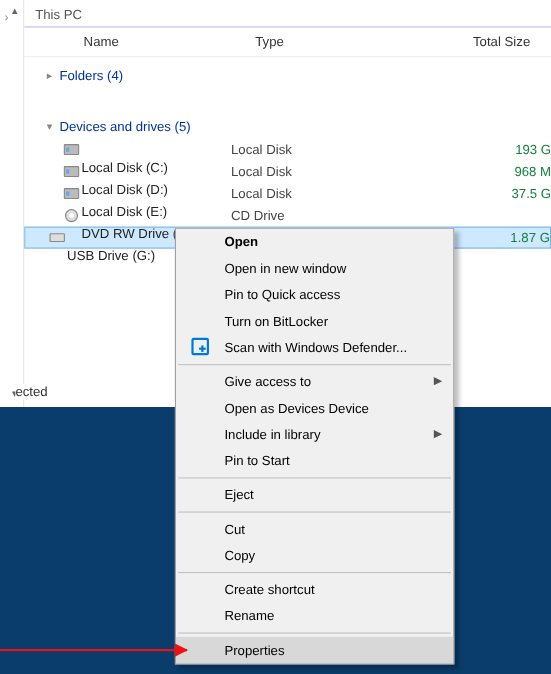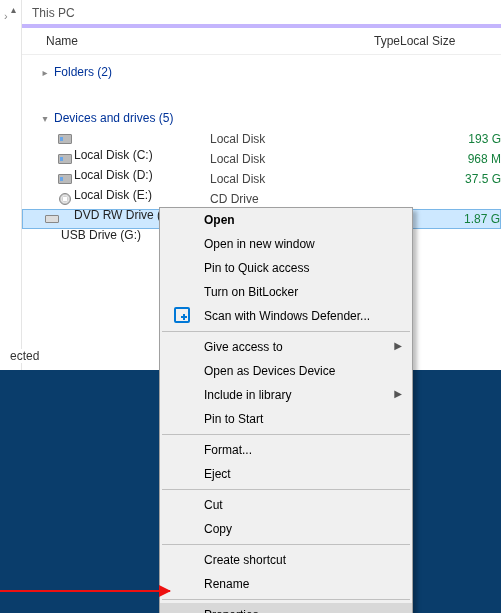--- a/index.html
+++ b/index.html
@@ -2,41 +2,41 @@
 <html><head>
 <meta charset="utf-8">
 <style>
 * { margin: 0; padding: 0; box-sizing: border-box; font-family: "Segoe UI", Tahoma, sans-serif; }
 body { width: 501px; height: 613px; overflow: hidden; background: #0a3d6b; position: relative; }
 .explorer { background: #fff; width: 501px; height: 370px; display: flex; position: relative; }
 .navpane { width: 22px; height: 100%; border-right: 1px solid #e5e5e5; position: relative; }
 .navpane .chev { position: absolute; top: 10px; left: 4px; color: #888; font-size: 11px; }
 .scroll-arrows { position: absolute; left: 11px; top: 4px; display:flex; flex-direction:column; height: 360px; justify-content: space-between; color:#666; font-size:10px;}
 .main { flex: 1; display: flex; flex-direction: column; }
-.path { font-size: 12px; padding: 6px 10px 4px 10px; color: #555; border-bottom: 4px solid #c4b5fd;}
+.path { font-size: 12px; padding: 6px 10px 4px 10px; color: #555; border-bottom: 1px solid #c4b5fd;}
 .headers { display: flex; font-size: 12px; color: #333; padding: 6px 0 6px 24px; border-bottom: 1px solid #eee; }
-.col-name { width: 156px; }
-.col-type { width: 198px; text-align: right; }
+.col-name { width: 156px; margin-left: 30px; }
+.col-type { width: 198px; }
 .col-size { flex:1; }
 .content { padding-top: 6px; }
 .group { font-size: 12px; color: #003399; padding: 4px 0 4px 18px; display:flex; align-items:center; gap:4px; }
 .tri { width: 10px; text-align:center; color:#888; font-size:10px; }
 .tri.collapsed::before { content: "▸"; }
 .tri.expanded::before { content: "▾"; }
 .item-row { display:flex; font-size:12px; color:#222; padding: 2px 0 2px 34px; align-items:center; height:20px; }
 .item-row .icon { width:18px; display:inline-flex; align-items:center; justify-content:center; }
 .item-row .name { width:136px;margin-top:32px; }
 .item-row .type { width:198px; color:#444; }
 .item-row .size { flex:1; text-align:right; padding-right:0px; color:#15803d; }
 .item-row.selected { background: #cde8ff; border: 1px solid #7ab7e8; padding-left:20px; }
 .hdd-icon { width:14px; height:10px; background:#bbb; border:1px solid #888; border-radius:1px; position:relative; }
 .hdd-icon::after { content:""; position:absolute; left:1px; top:2px; width:3px; height:4px; background:#6aa6e8; }
 .usb-icon { width:14px; height:8px; background:#ddd; border:1px solid #888; border-radius:1px; }
 .dvd-icon { width:12px; height:12px; border:1px solid #888; border-radius:50%; background: radial-gradient(circle,#fff 30%, #ccc 31%, #eee 60%, #ccc 61%); }
-.partial-text { position:absolute; left:0; top:349px; font-size:12px; color:#333; background:#fff; padding:0 10px;}
+.partial-text { position:absolute; left:14px; top:349px; font-size:12px; color:#333; background:#fff; padding:0 0;}
 .ctx-menu { position:absolute; left:159px; top:207px; width:254px; background:#f0f0f0; border:1px solid #a0a0a0; box-shadow: 4px 4px 4px rgba(0,0,0,0.25); font-size:12px; }
 .ctx-item { padding: 5px 10px 5px 44px; position:relative; color:#000; cursor:default; }
 .ctx-item.bold { font-weight:bold; }
 .ctx-item.highlighted { background:#d8d8d8; }
 .ctx-sep { height:1px; background:#c0c0c0; margin: 3px 2px; }
 .ctx-item .sub-arrow { position:absolute; right:10px; top:5px; color:#555; font-size:10px; }
 .ctx-item .mi-icon { position:absolute; left:14px; top:3px; width:16px; height:16px; }
 .defender-icon { border:2px solid #0078d7; border-radius:2px; display:flex; }
 .defender-icon::before { content:""; width:6px; height:2px; background:#0078d7; position:absolute; left:5px; top:7px;}
 .defender-icon::after { content:""; width:2px; height:6px; background:#0078d7; position:absolute; left:7px; top:5px;}
@@ -52,26 +52,26 @@
     <div class="scroll-arrows">
         <span>▴</span>
         <span>▾</span>
       </div>
   </div>
   <div class="main">
     <div class="path">This PC</div>
     <div class="headers">
       <div class="col-name">Name</div>
       <div class="col-type">Type</div>
-      <div class="col-size">Local Size</div>
+      <div class="col-size">Total Size</div>
     </div>
     <div class="content">
       <div class="group">
         <span class="tri collapsed"></span>
-        <span>Folders (2)</span>
+        <span>Folders (4)</span>
       </div>
       <div class="group" style="margin-top:24px;">
         <span class="tri expanded"></span>
         <span>Devices and drives (5)</span>
       </div>
       <div id="drive-rows">
           <div class="item-row">
             <span class="icon">
               <span class="hdd-icon"></span>
             </span>
@@ -123,21 +123,20 @@
     <div class="ctx-item">Open in new window</div>
     <div class="ctx-item">Pin to Quick access</div>
     <div class="ctx-item">Turn on BitLocker</div>
     <div class="ctx-item">Scan with Windows Defender...<span class="mi-icon defender-icon"></span></div>
     <div class="ctx-sep"></div>
     <div class="ctx-item">Give access to<span class="sub-arrow">▶</span></div>
     <div class="ctx-item">Open as Devices Device</div>
     <div class="ctx-item">Include in library<span class="sub-arrow">▶</span></div>
     <div class="ctx-item">Pin to Start</div>
     <div class="ctx-sep"></div>
-    <div class="ctx-item">Format...</div>
     <div class="ctx-item">Eject</div>
     <div class="ctx-sep"></div>
     <div class="ctx-item">Cut</div>
     <div class="ctx-item">Copy</div>
     <div class="ctx-sep"></div>
     <div class="ctx-item">Create shortcut</div>
     <div class="ctx-item">Rename</div>
     <div class="ctx-sep"></div>
     <div class="ctx-item highlighted">Properties</div>
   </div>

